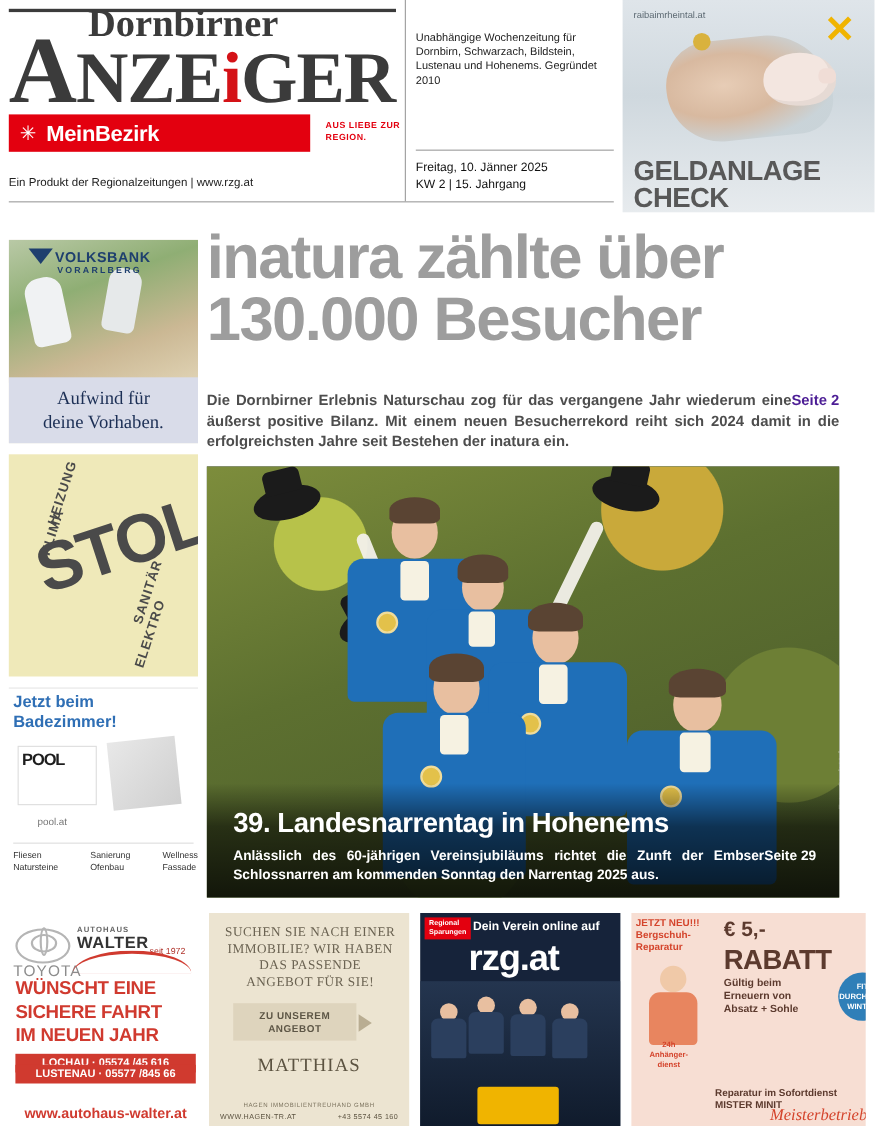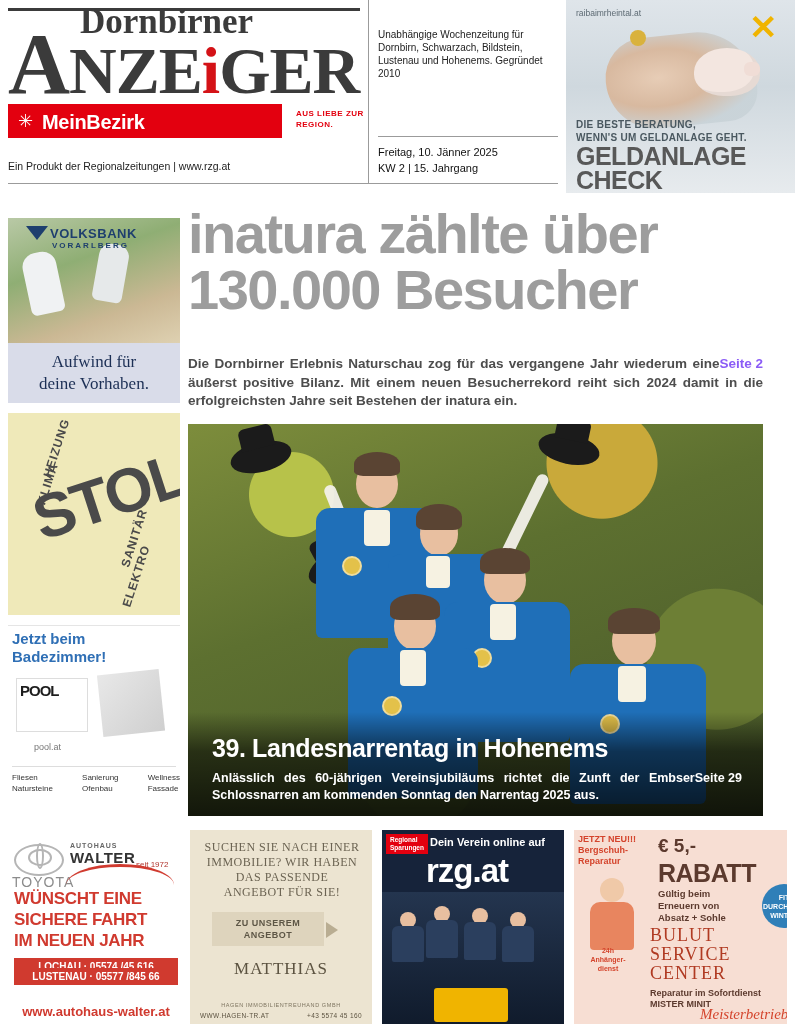--- a/index.html
+++ b/index.html
@@ -107,21 +107,21 @@
   .lead-area{position:absolute;left:188px;top:206px;width:580px;}
   .headline{
     font-size:56px;line-height:56px;font-weight:700;color:#9d9d9d;
     letter-spacing:-1.5px;
   }
   .lead-text{
     position:absolute;left:188px;top:355px;width:575px;
     font-size:13.5px;line-height:18.5px;font-weight:700;color:#4d4d4d;
     text-align:justify;
   }
-  .lead-page{float:right;font-weight:700;color:#8b5cf6;}
+  .lead-page{float:right;font-weight:700;color:#4c1d95;}
 
   
   .ad-volksbank{
     position:absolute;left:8px;top:218px;width:172px;height:185px;
     background:#e9e4dc;overflow:hidden;
   }
   .vb-photo{
     position:absolute;left:0;top:0;width:172px;height:130px;
     background:linear-gradient(160deg,#b9c9a6 0%, #8fae74 35%, #cbb894 70%, #e0d3b4 100%);
   }
@@ -424,24 +424,20 @@
     <div class="product-line">Ein Produkt der Regionalzeitungen | www.rzg.at</div>
     <div class="thin-rule"></div>
   </div>
 
   <div class="ad-raiba">
     <div class="raiba-url">raibaimrheintal.at</div>
     <div class="raiba-x">✕</div>
     <div class="raiba-hand"></div>
     <div class="raiba-pig"></div>
     <div class="raiba-coin"></div>
-    <div class="raiba-claim">
-      <div>DIE BESTE BERATUNG,</div>
-      <div>WENN'S UM GELDANLAGE GEHT.</div>
-    </div>
     <div class="raiba-big">
       <div>GELDANLAGE</div>
       <div>CHECK</div>
     </div>
   </div>
 
   <div class="lead-area">
     <div class="headline">inatura zählte über</div>
     <div class="headline">130.000 Besucher</div>
   </div>
@@ -634,25 +630,20 @@
       </div>
       <div class="bulut-person">
         <div class="bulut-ph"></div>
         <div class="bulut-pb"></div>
       </div>
       <div class="bulut-badge">
         <div>24h</div>
         <div>Anhänger-</div>
         <div>dienst</div>
       </div>
-      <div class="bulut-name">
-        <div>BULUT</div>
-        <div>SERVICE</div>
-        <div>CENTER</div>
-      </div>
       <div class="bulut-rep">
         <div>Reparatur im Sofortdienst</div>
         <div>MISTER MINIT</div>
       </div>
       <div class="bulut-script">Meisterbetrieb</div>
     </div>
 
   </div>
 </div>
 

